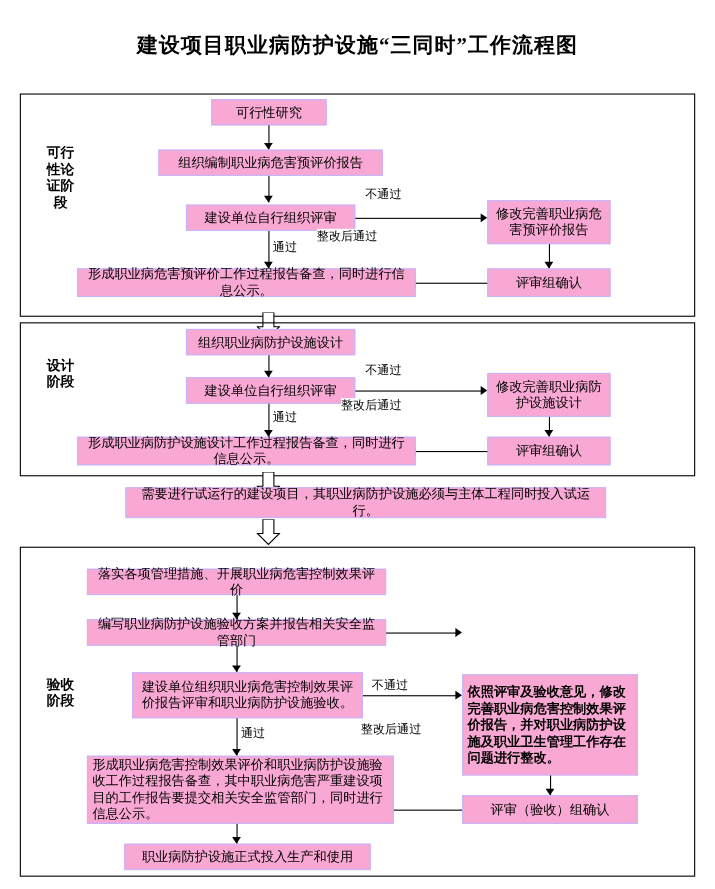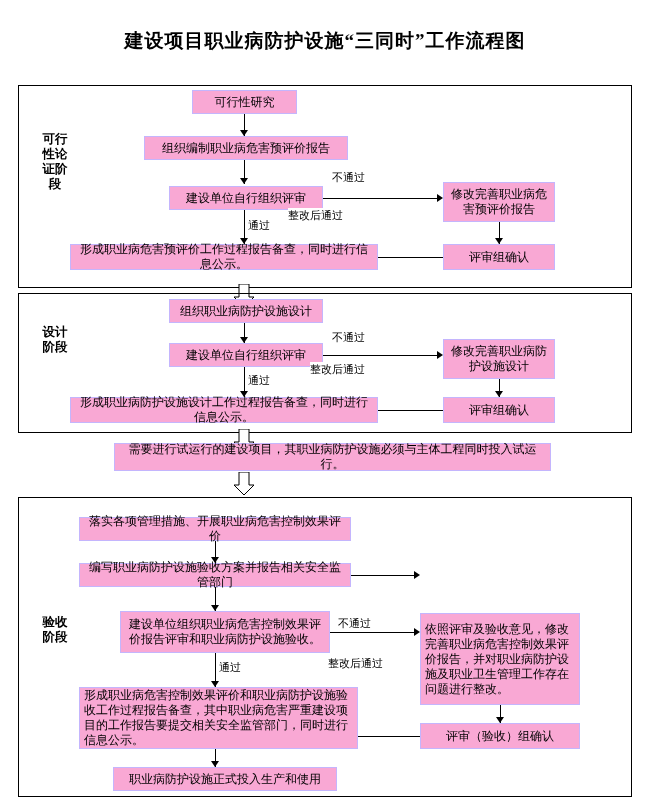--- a/index.html
+++ b/index.html
@@ -214,21 +214,21 @@
 
   <div class="line vline" style="left:215px; top:587px; height:24px;"></div>
   <div class="arrow-down" style="left:211px; top:605px;"></div>
 
   <div class="node" style="left:120px; top:611px; width:210px; height:42px;">建设单位组织职业病危害控制效果评价报告评审和职业病防护设施验收。</div>
 
   <div class="line hline" style="left:330px; top:632px; width:88px;"></div>
   <div class="arrow-right" style="left:414px; top:628px;"></div>
   <div class="lbl" style="left:338px; top:616px;">不通过</div>
 
-  <div class="node left" style="left:420px; top:613px; width:160px; height:92px;">依照评审及验收意见，修改完善职业病危害控制效果评价报告，并对职业病防护设施及职业卫生管理工作存在问题进行整改。</div>
+  <div class="node left" style="left:420px; top:613px; width:160px; height:92px;font-weight:bold;">依照评审及验收意见，修改完善职业病危害控制效果评价报告，并对职业病防护设施及职业卫生管理工作存在问题进行整改。</div>
 
   <div class="line vline" style="left:500px; top:705px; height:18px;"></div>
   <div class="arrow-down" style="left:496px; top:717px;"></div>
 
   <div class="node" style="left:420px; top:723px; width:160px; height:26px;">评审（验收）组确认</div>
 
   <div class="line hline" style="left:358px; top:736px; width:62px;"></div>
   <div class="arrow-left" style="left:352px; top:732px;"></div>
   <div class="lbl" style="left:328px; top:656px;">整改后通过</div>
 

